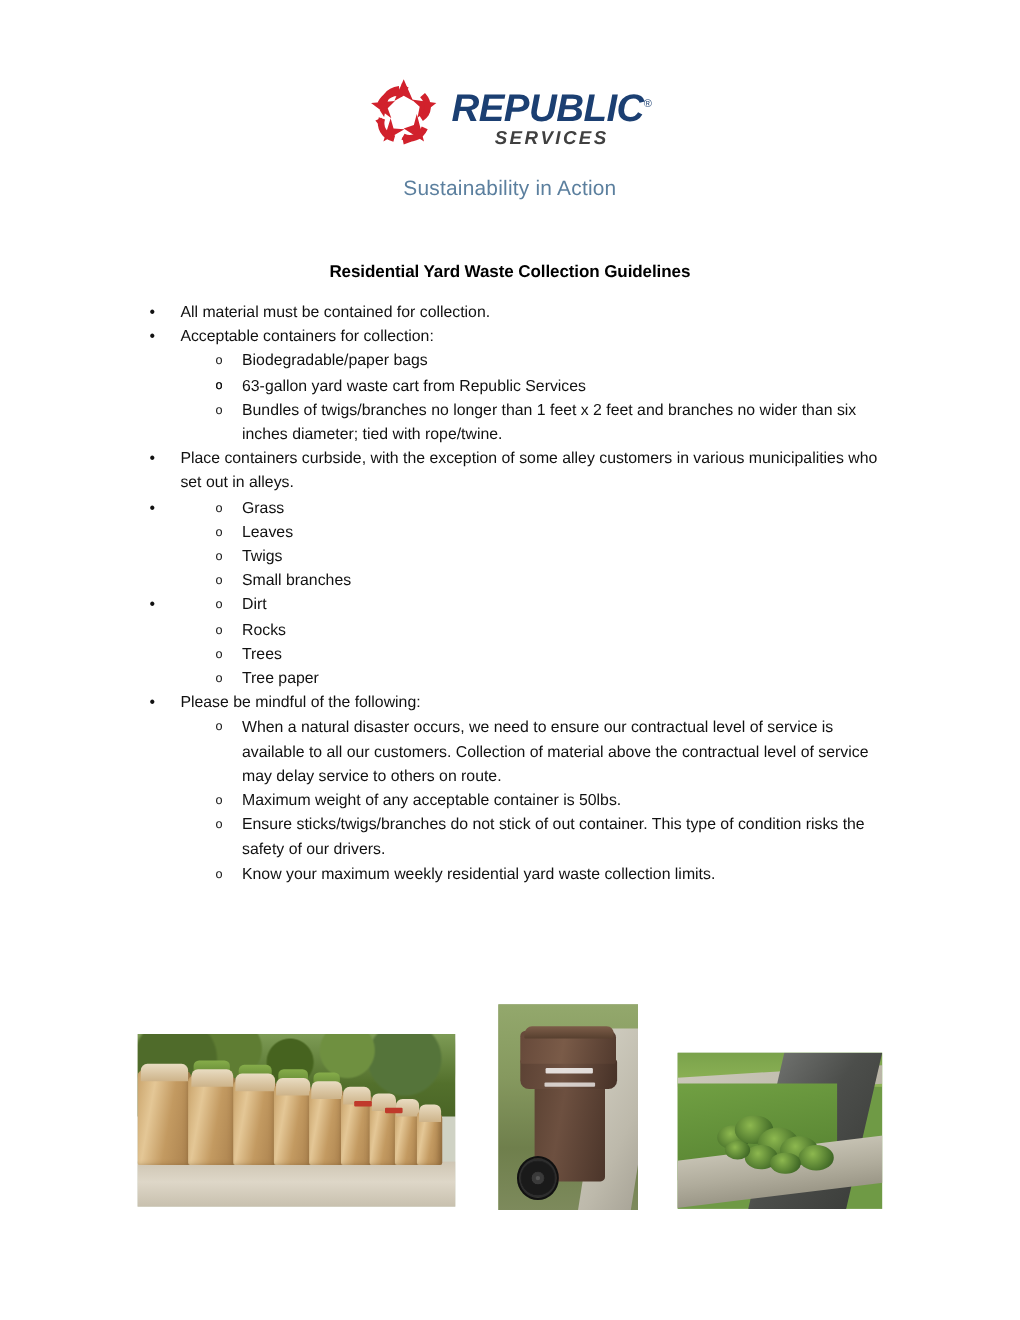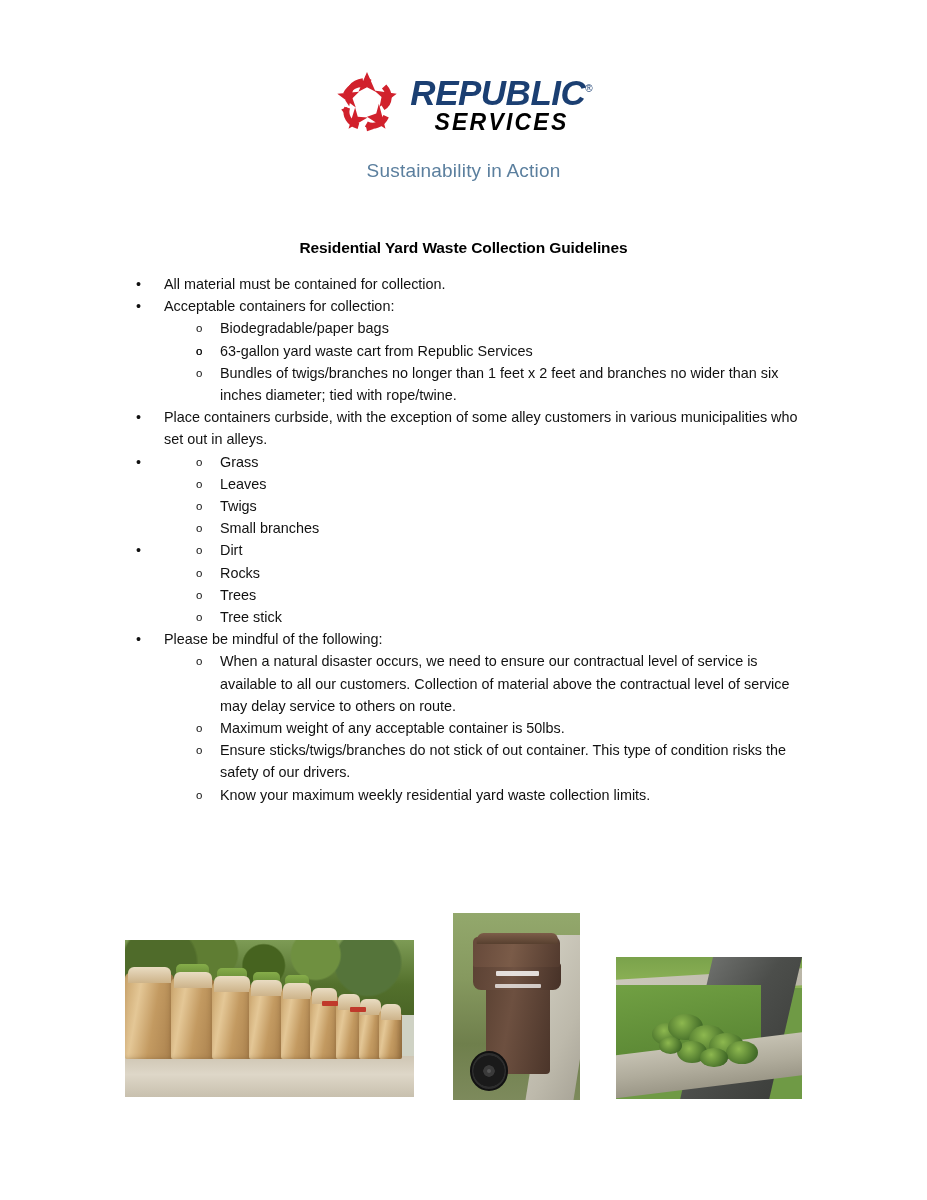--- a/index.html
+++ b/index.html
@@ -60,23 +60,23 @@
     vertical-align: super;
     font-style: normal;
     font-weight: normal;
     letter-spacing: 0;
   }
   .wordmark .services {
     display: block;
     font-family: "Liberation Sans", sans-serif;
     font-weight: bold;
     font-style: italic;
-    font-size: 23px;
+    font-size: 17px;
     letter-spacing: 2.2px;
-    color: #000000;
+    color: #404040;
     margin-top: 1px;
   }
   .tagline {
     margin-top: 22px;
     font-family: "Liberation Sans", sans-serif;
     font-size: 19px;
     color: #5b7f9e;
     letter-spacing: 0.2px;
   }
 
@@ -348,21 +348,21 @@
           <li><span class="b2">o</span><span>Twigs</span></li>
           <li><span class="b2">o</span><span>Small branches</span></li>
         </ul>
       </li>
       <li>
         <span class="b1">•</span>
         <ul class="lvl2">
           <li><span class="b2">o</span><span>Dirt</span></li>
           <li><span class="b2">o</span><span>Rocks</span></li>
           <li><span class="b2">o</span><span>Trees</span></li>
-          <li><span class="b2">o</span><span>Tree stick</span></li>
+          <li><span class="b2">o</span><span>Tree paper</span></li>
         </ul>
       </li>
       <li>
         <span class="b1">•</span>
         <span class="txt">Please be mindful of the following:</span>
         <ul class="lvl2">
           <li><span class="b2">o</span><span>When a natural disaster occurs, we need to ensure our contractual level of service is available to all our customers.  Collection of material above the contractual level of service may delay service to others on route.</span></li>
           <li><span class="b2">o</span><span>Maximum weight of any acceptable container is 50lbs.</span></li>
           <li><span class="b2">o</span><span>Ensure sticks/twigs/branches do not stick of out container.  This type of condition risks the safety of our drivers.</span></li>
           <li><span class="b2">o</span><span>Know your maximum weekly residential yard waste collection limits.</span></li>

